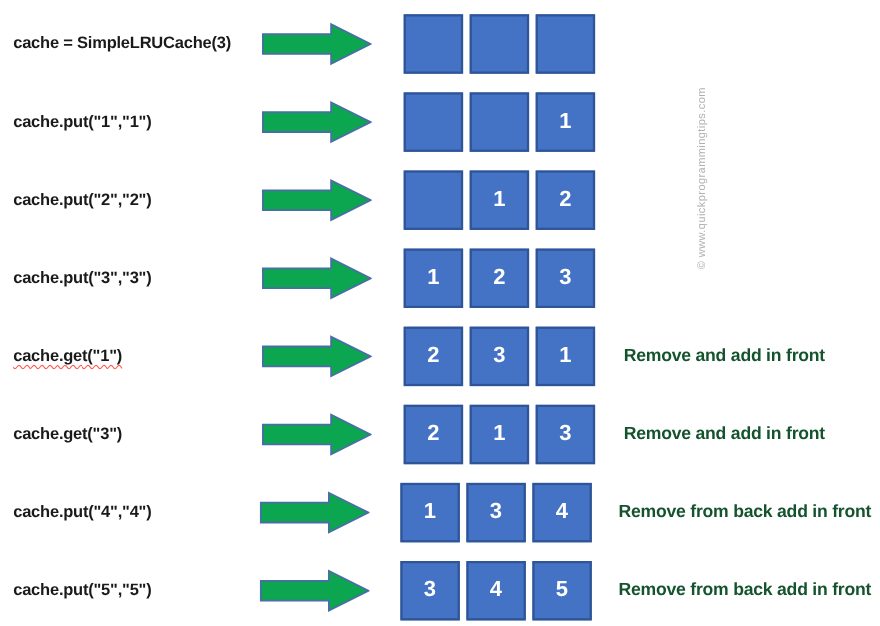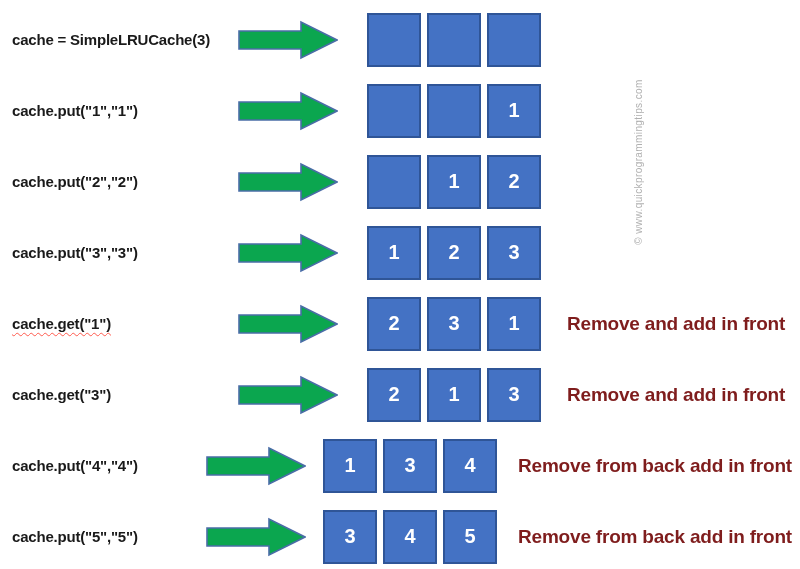--- a/index.html
+++ b/index.html
@@ -55,23 +55,23 @@
     display: flex;
     align-items: center;
     justify-content: center;
     color: #ffffff;
     font-size: 20px;
     font-weight: bold;
   }
   .annotation-cell {
     flex: 1;
     padding-left: 21px;
-    font-size: 19px;
+    font-size: 16px;
     font-weight: bold;
-    color: #7f1d1d;
+    color: #14532d;
     letter-spacing: -0.2px;
     white-space: nowrap;
   }
   .watermark {
     position: absolute;
     left: 546px;
     top: 154px;
     width: 190px;
     height: 16px;
     transform: rotate(-90deg);

